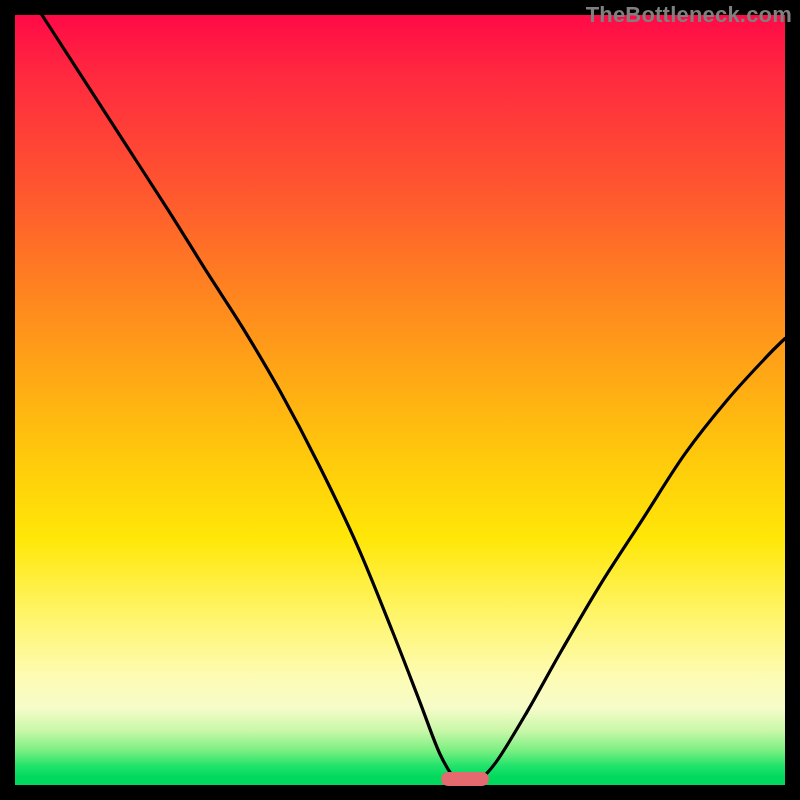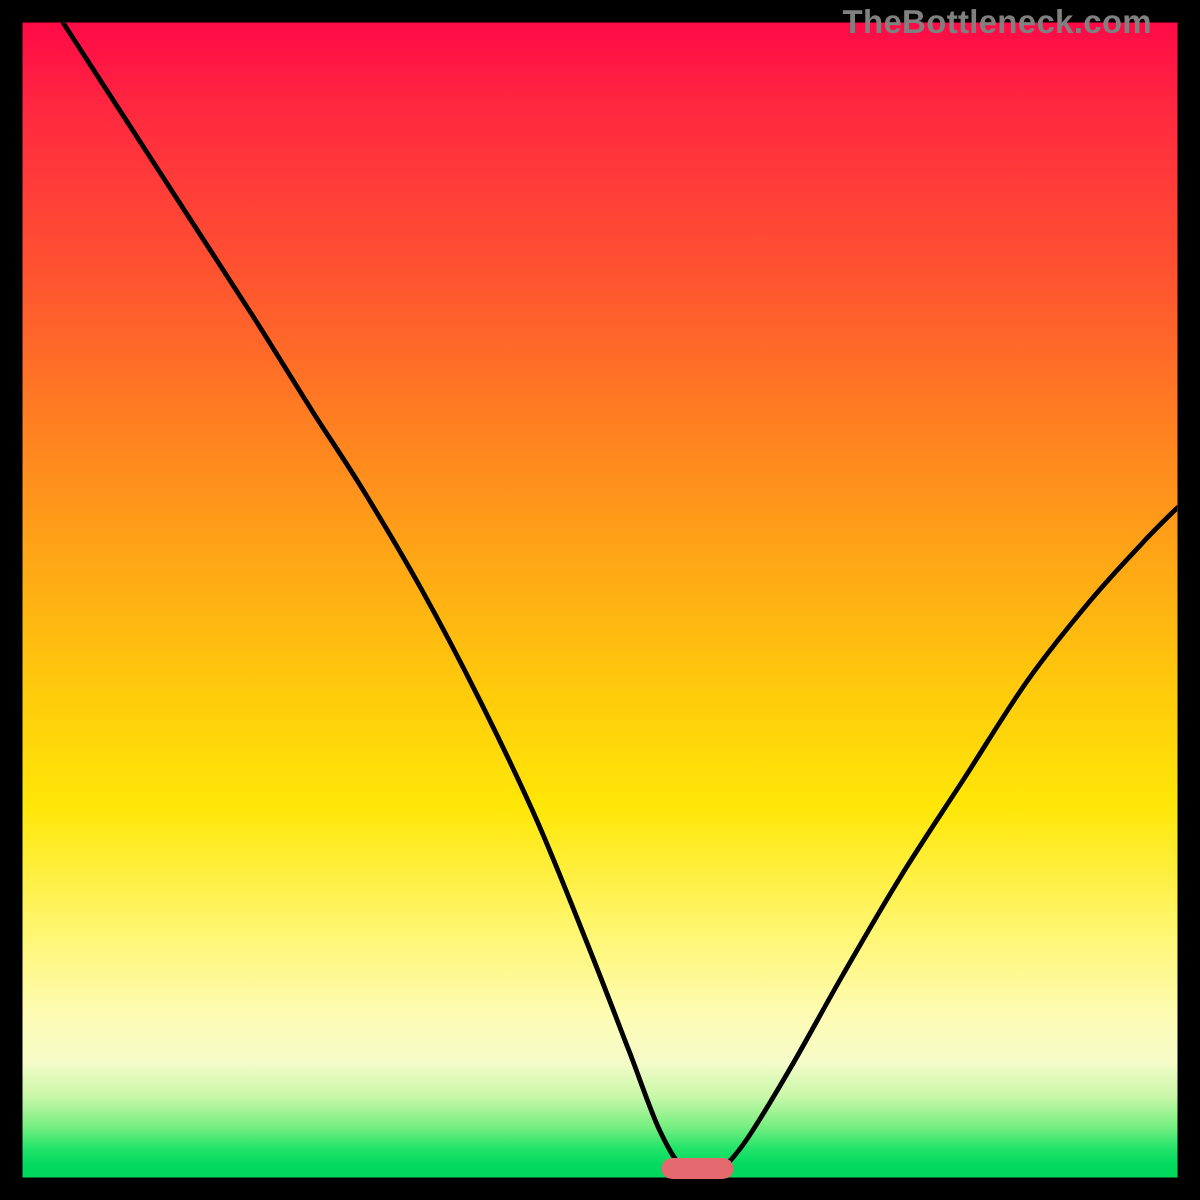--- a/index.html
+++ b/index.html
@@ -77,14 +77,14 @@
   <div class="plot">
     <div class="gradient"></div>
 
     <svg class="curve" viewBox="0 0 770 770" preserveAspectRatio="none">
       <path id="curve-path" d="M 26.95 0.00 C 34.01 10.91, 55.18 43.63, 69.30 65.45 C 83.42 87.27, 97.53 109.08, 111.65 130.90 C 125.77 152.72, 140.53 175.18, 154.00 196.35 C 167.47 217.52, 180.31 238.70, 192.50 257.95 C 204.69 277.20, 214.96 291.96, 227.15 311.85 C 239.34 331.74, 252.82 354.20, 265.65 377.30 C 278.48 400.40, 291.32 424.78, 304.15 450.45 C 316.98 476.12, 330.46 503.71, 342.65 531.30 C 354.84 558.89, 367.03 590.33, 377.30 616.00 C 387.57 641.67, 396.29 664.77, 404.25 685.30 C 412.21 705.83, 418.62 725.72, 425.04 739.20 C 431.46 752.67, 436.59 761.66, 442.75 766.15 C 448.91 770.64, 455.58 769.36, 462.00 766.15 C 468.42 762.94, 472.91 758.45, 481.25 746.90 C 489.59 735.35, 501.14 715.46, 512.05 696.85 C 522.96 678.24, 534.51 656.42, 546.70 635.25 C 558.89 614.08, 571.73 591.62, 585.20 569.80 C 598.68 547.98, 613.43 526.17, 627.55 504.35 C 641.67 482.53, 655.78 458.79, 669.90 438.90 C 684.02 419.01, 698.77 401.04, 712.25 385.00 C 725.73 368.96, 741.13 352.92, 750.75 342.65 C 760.38 332.38, 766.79 326.61, 770.00 323.40" fill="none" stroke="#000" stroke-width="3.2" stroke-linecap="round" stroke-linejoin="round"></path>
     </svg>
 
     <div class="marker" id="marker" style="width: 48px; height: 14px; left: 426.45px; top: 756.84px; background: rgb(228, 106, 111);"></div>
   </div>
 
-  <div class="attribution" style="top:2px; right:32px; font-size:22px;">TheBottleneck.com</div>
+  <div class="attribution" style="top:2px; right:8px; font-size:22px;">TheBottleneck.com</div>
 </div>
 
 </body></html>

